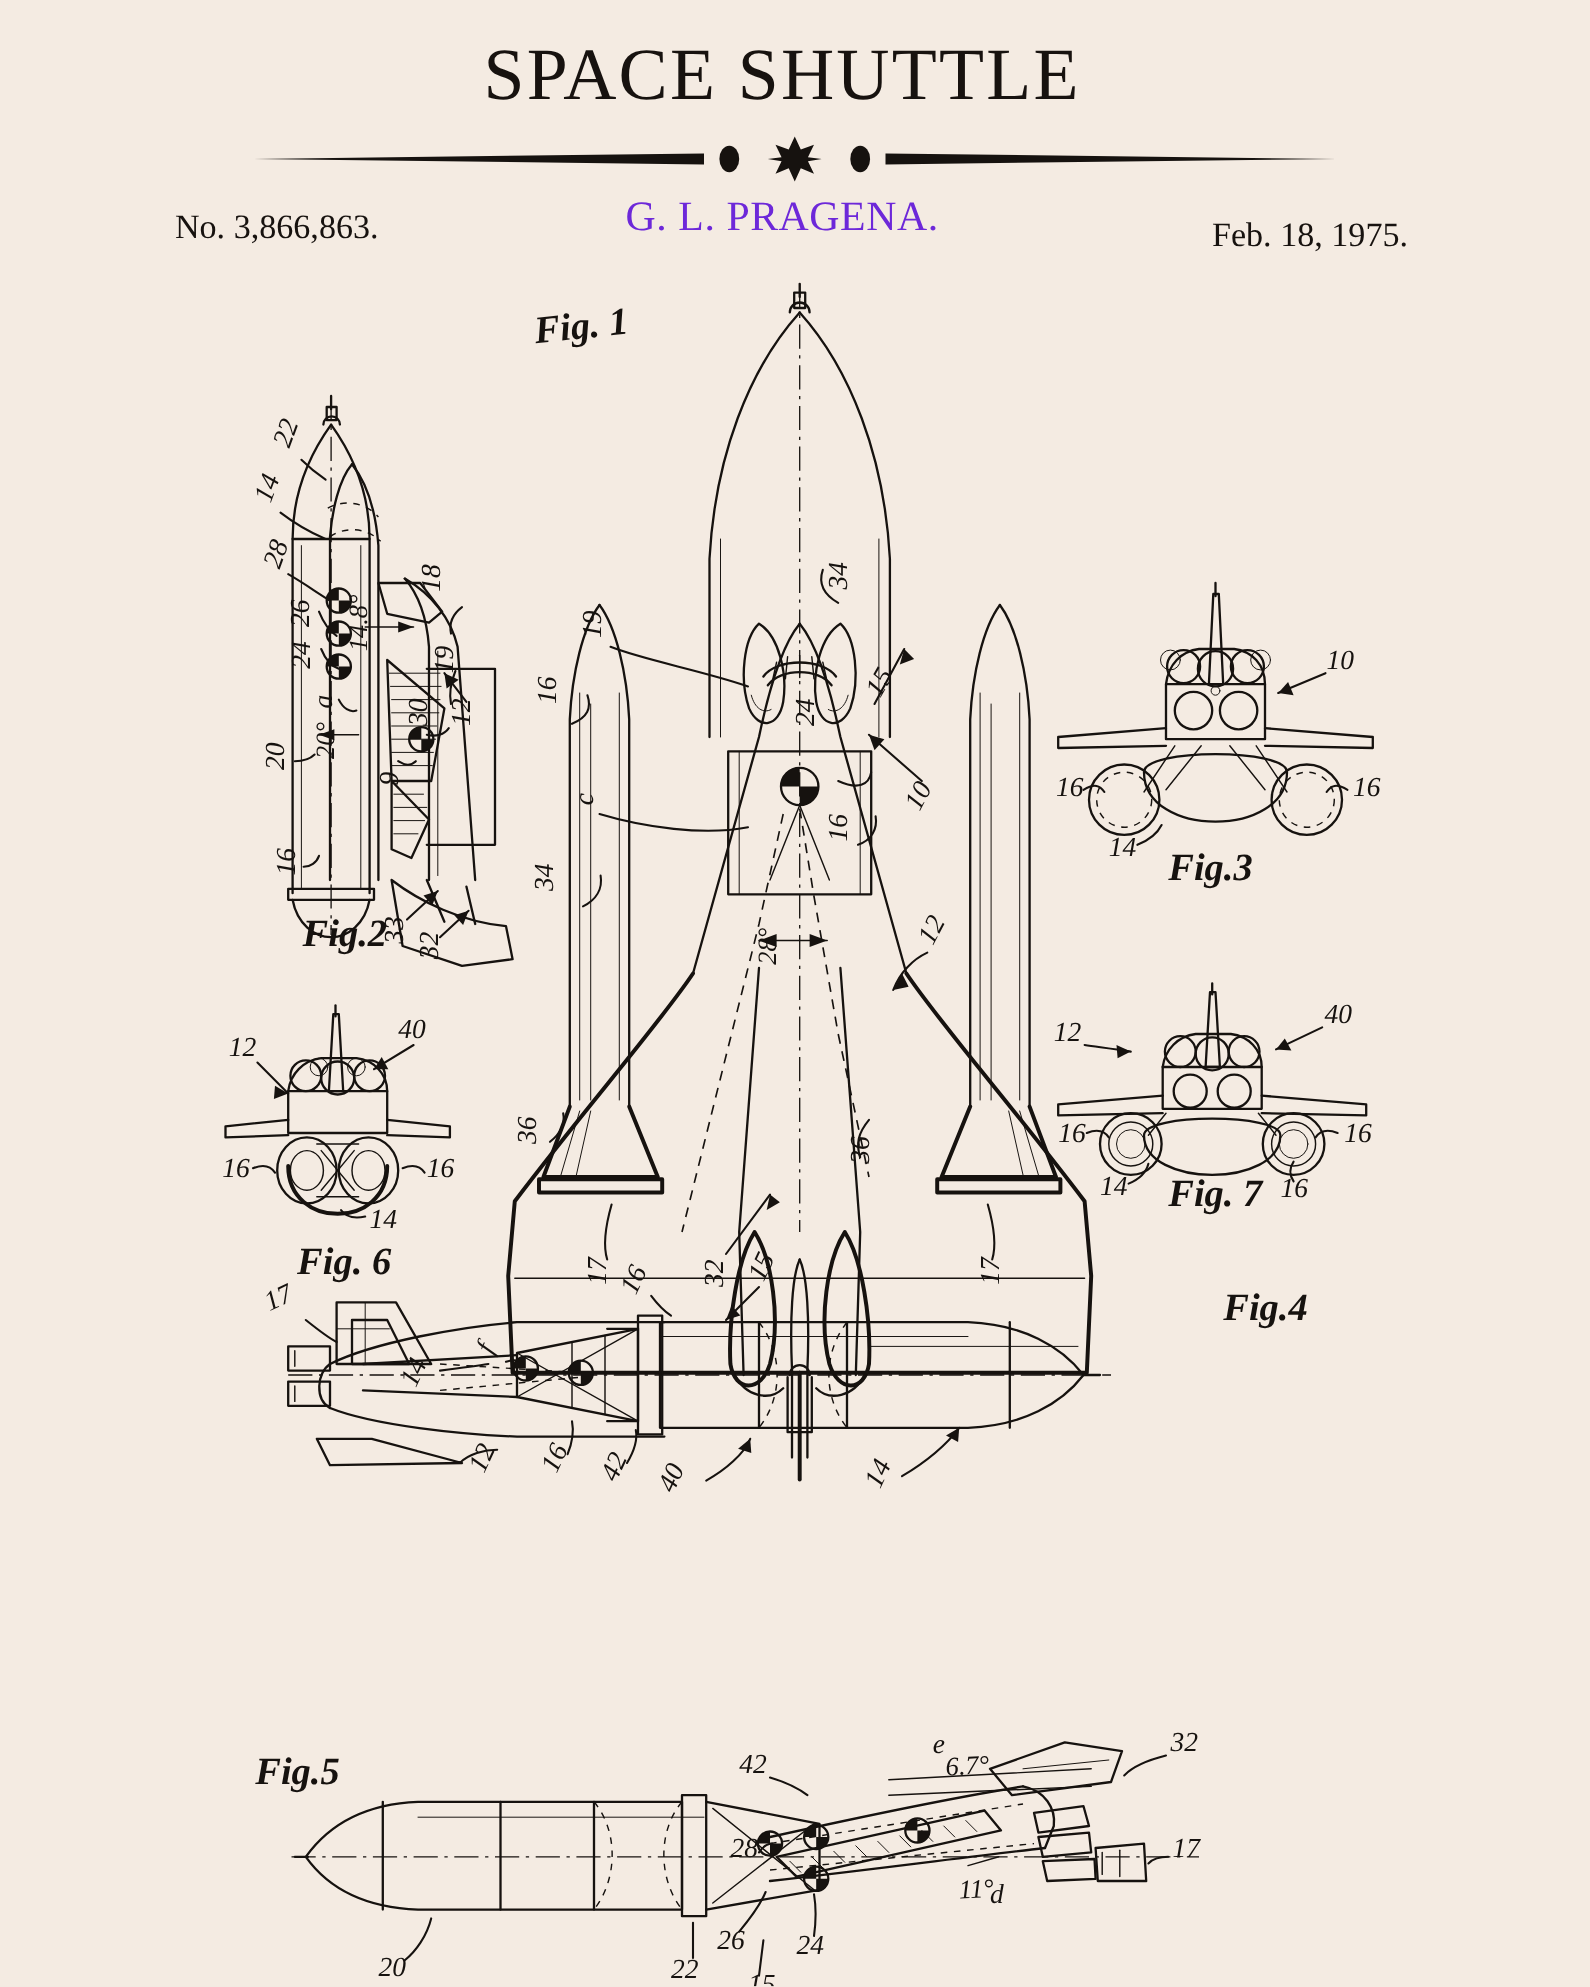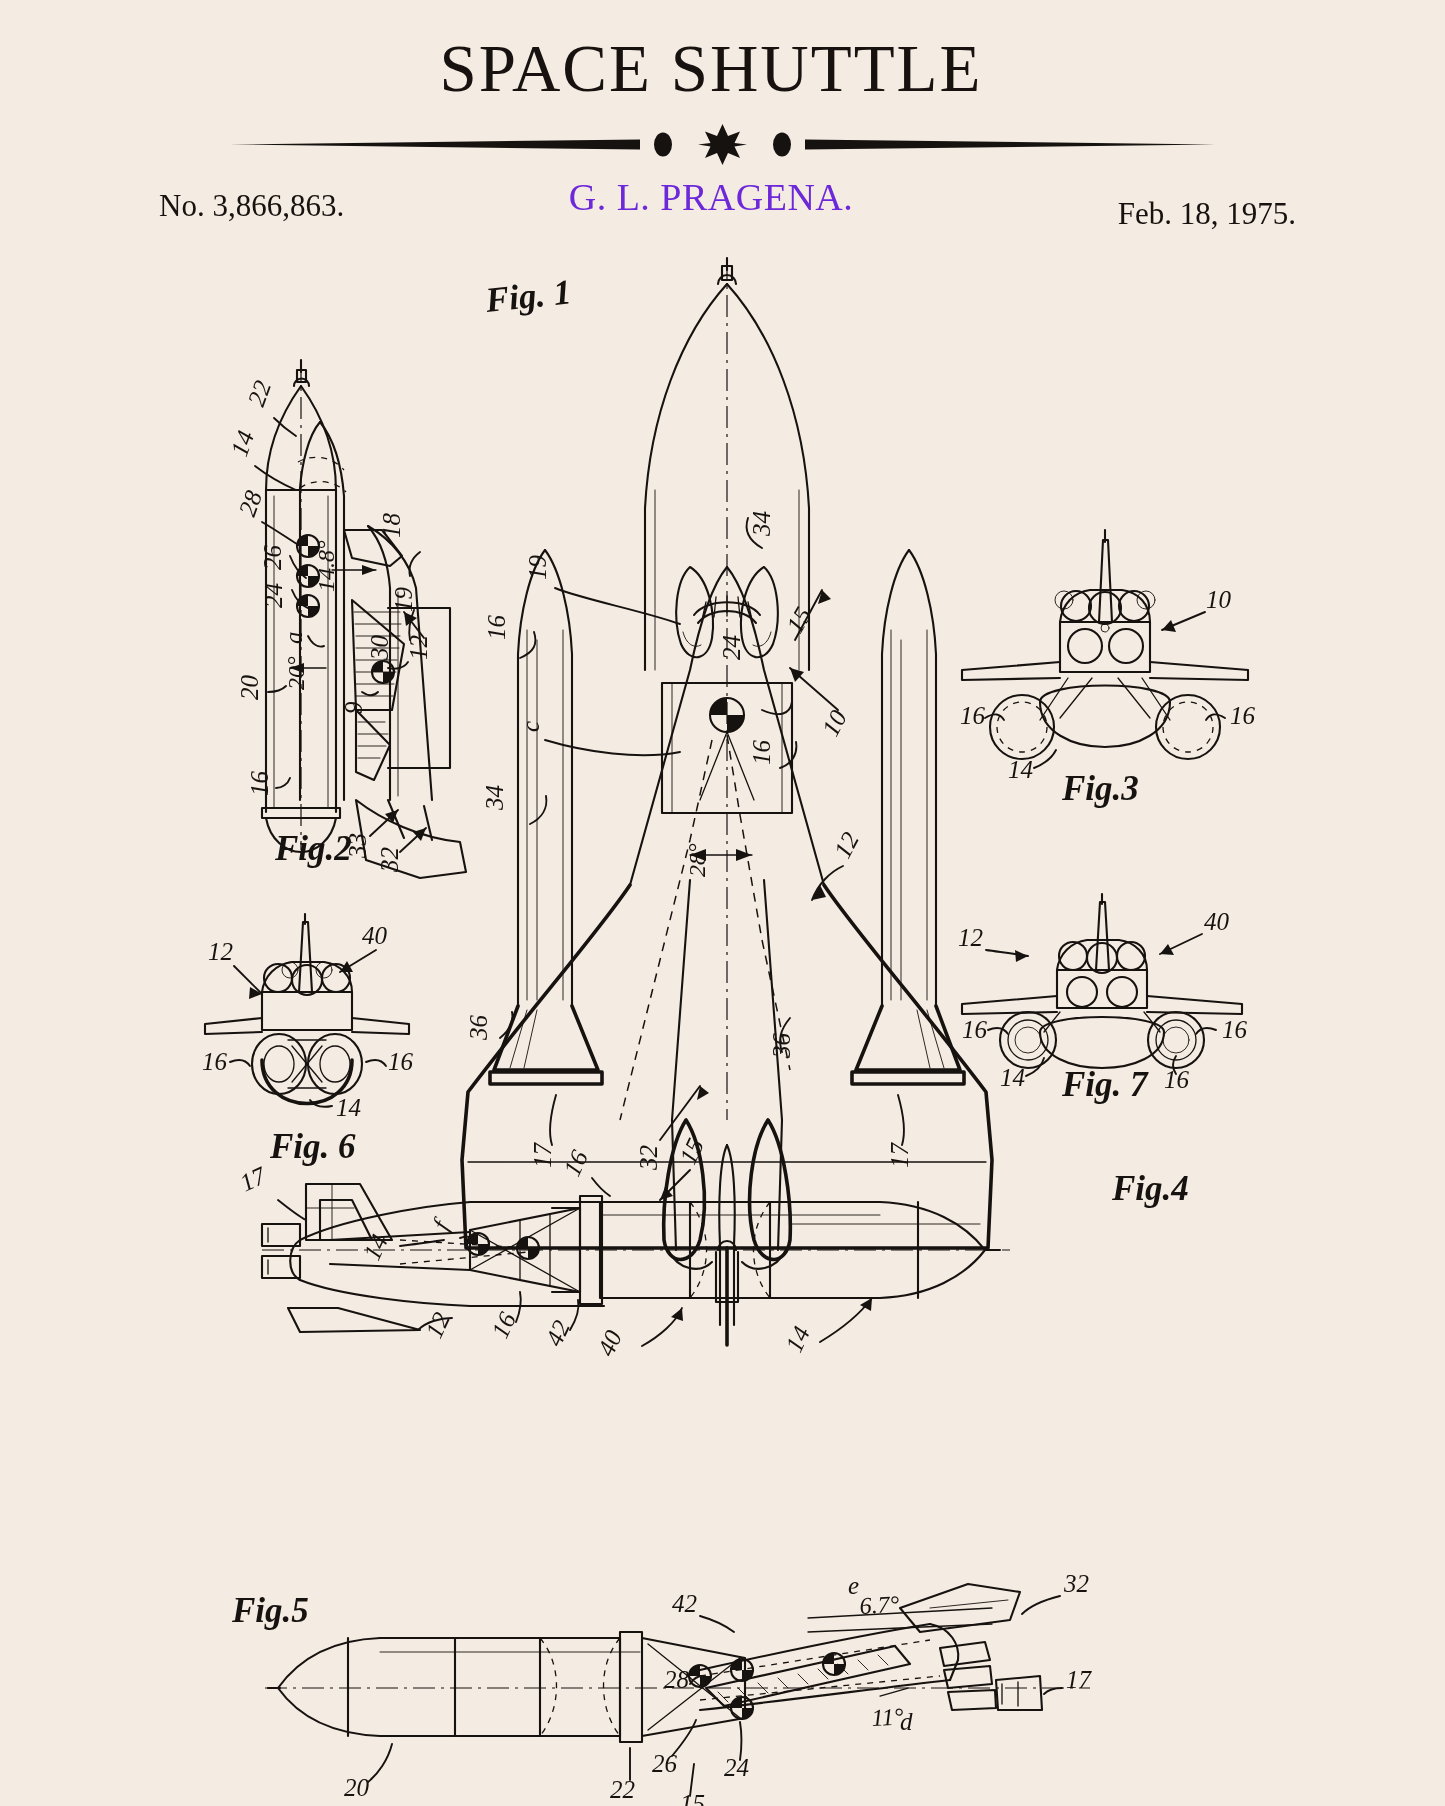--- a/index.html
+++ b/index.html
@@ -54,21 +54,21 @@
     position: absolute;
     top: 188px;
     left: 147px;
     font-size: 31px;
     color: #17120f;
     margin-left: 12px;
   }
   #patent-date {
     position: absolute;
     top: 196px;
-    right: 126px;
+    right: 142px;
     font-size: 31px;
     color: #17120f;
   }
   
   #sheet {
     position: absolute;
     left: 0; top: 240px;
     width: 1445px;
     height: 1566px;
   }

